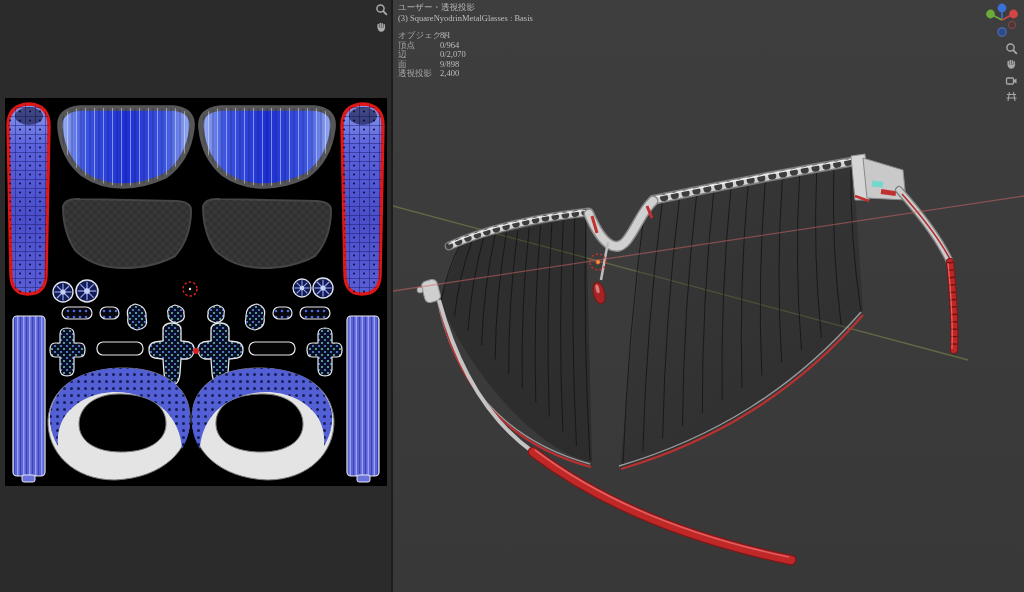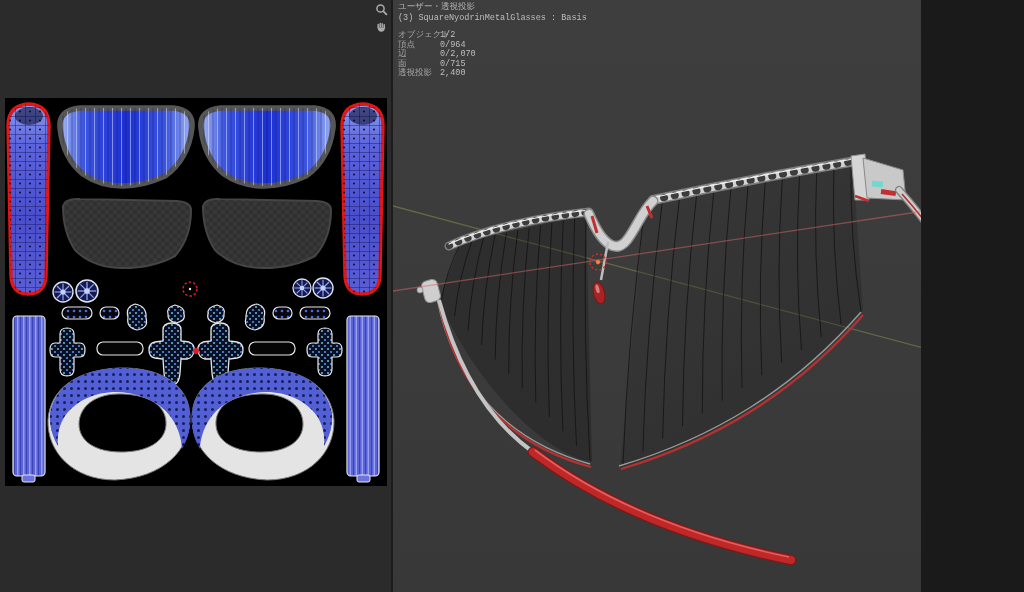--- a/index.html
+++ b/index.html
@@ -1,17 +1,17 @@
 <!DOCTYPE html>
 <html><head>
 <meta charset="utf-8">
 <style>
   html,body{margin:0;padding:0;background:#1a1a1a;}
-  .app{position:relative;width:921px;height:592px;overflow:hidden;
-       font-family:Liberation Mono, monospace;
+  .app{position:relative;width:1024px;height:592px;overflow:hidden;
+       font-family:Liberation Serif, serif;
        -webkit-font-smoothing:antialiased;}
   
   .uv-panel{position:absolute;left:0;top:0;width:391px;height:592px;background:#2b2b2b;}
   .uv-canvas{position:absolute;left:5px;top:98px;width:382px;height:388px;display:block;}
   .uv-tools{position:absolute;top:3px;right:3px;display:flex;flex-direction:column;gap:5px;}
   .tool-btn{width:13px;height:13px;opacity:.85;}
   .divider{position:absolute;left:391px;top:0;width:2px;height:592px;background:#1c1c1c;}
   
   .vp{position:absolute;left:393px;top:0;width:631px;height:592px;
       background:linear-gradient(180deg,#3e3e3e 0%,#3b3b3b 55%,#383838 100%);}
@@ -285,33 +285,33 @@
 
       <path d="M0,291 L631,196" stroke="rgba(214,104,104,.5)" stroke-width="1.3"></path>
     </svg>
 
     <div class="overlay">
       <div>ユーザー・透視投影</div>
       <div class="obj">(3) SquareNyodrinMetalGlasses : Basis</div>
       <div class="stats">
         <div class="stat-row">
           <span class="stat-label">オブジェクト</span>
-          <span class="stat-value">1/2</span>
+          <span class="stat-value">8/1</span>
         </div>
         <div class="stat-row">
           <span class="stat-label">頂点</span>
           <span class="stat-value">0/964</span>
         </div>
         <div class="stat-row">
           <span class="stat-label">辺</span>
           <span class="stat-value">0/2,070</span>
         </div>
         <div class="stat-row">
           <span class="stat-label">面</span>
-          <span class="stat-value">0/715</span>
+          <span class="stat-value">9/898</span>
         </div>
         <div class="stat-row">
           <span class="stat-label">透視投影</span>
           <span class="stat-value">2,400</span>
         </div>
       </div>
     </div>
 
     <svg class="vp-gizmo" viewBox="0 0 40 40">
       <g stroke-width="1.6">

